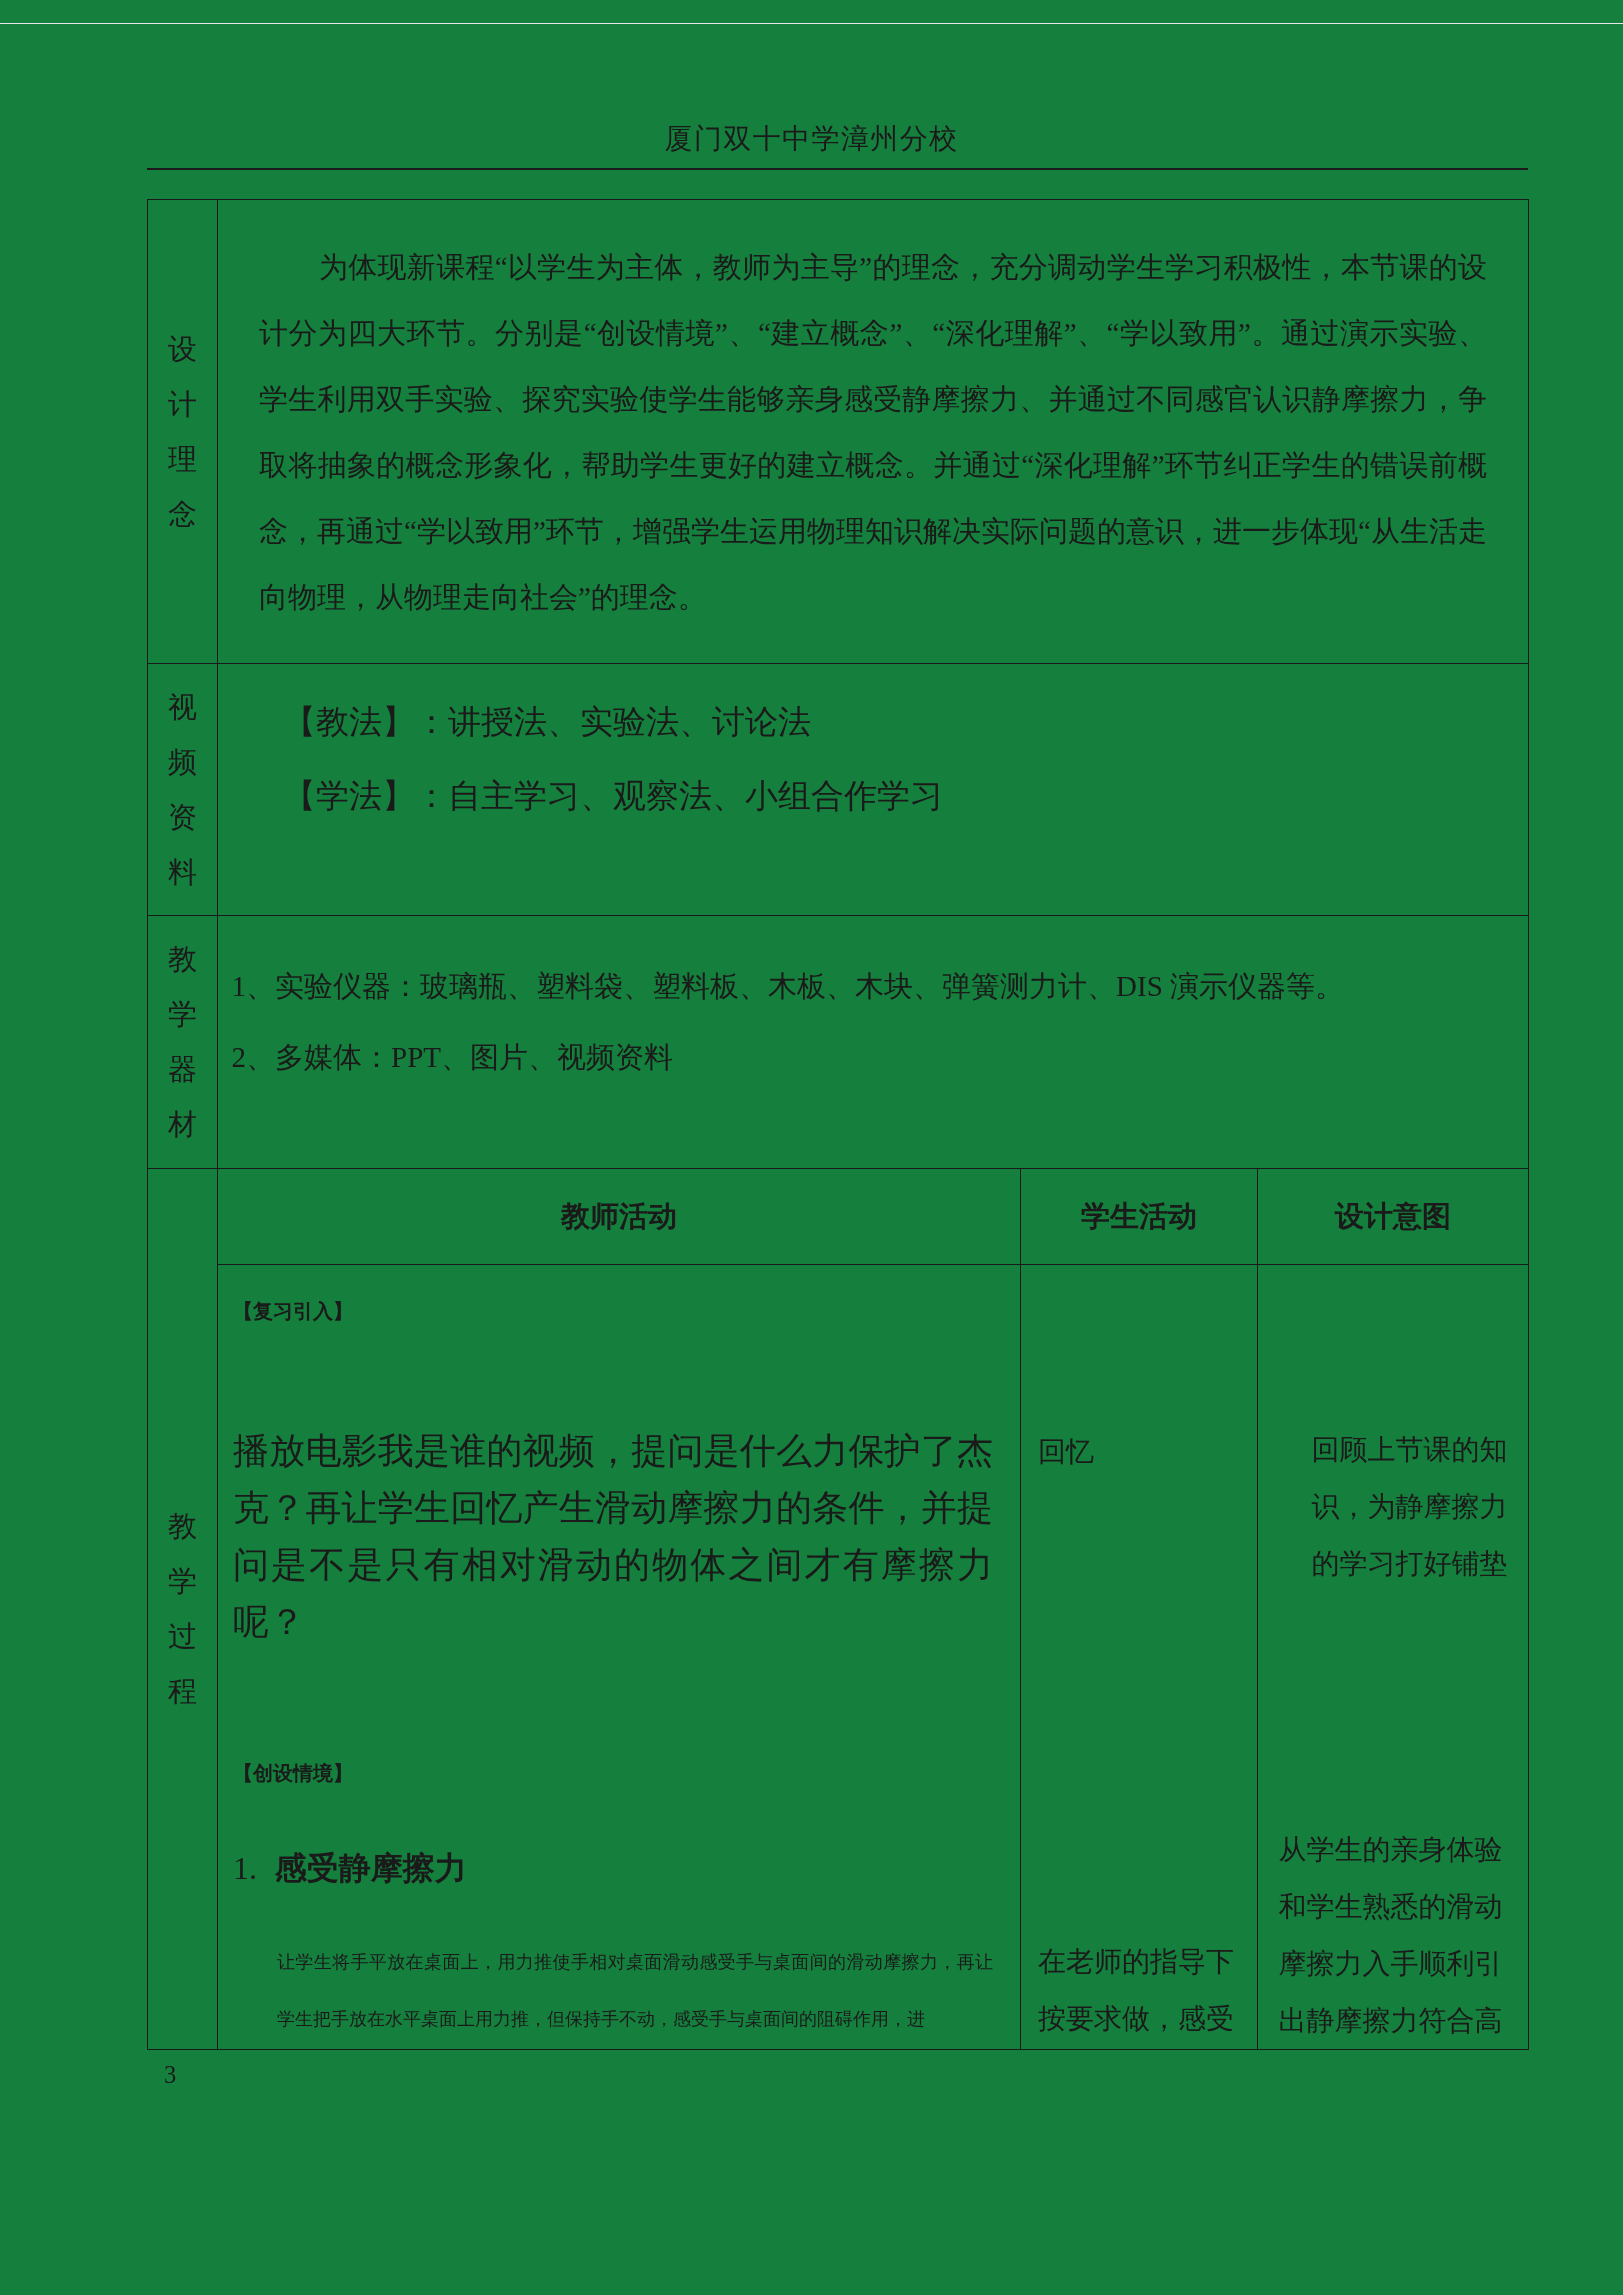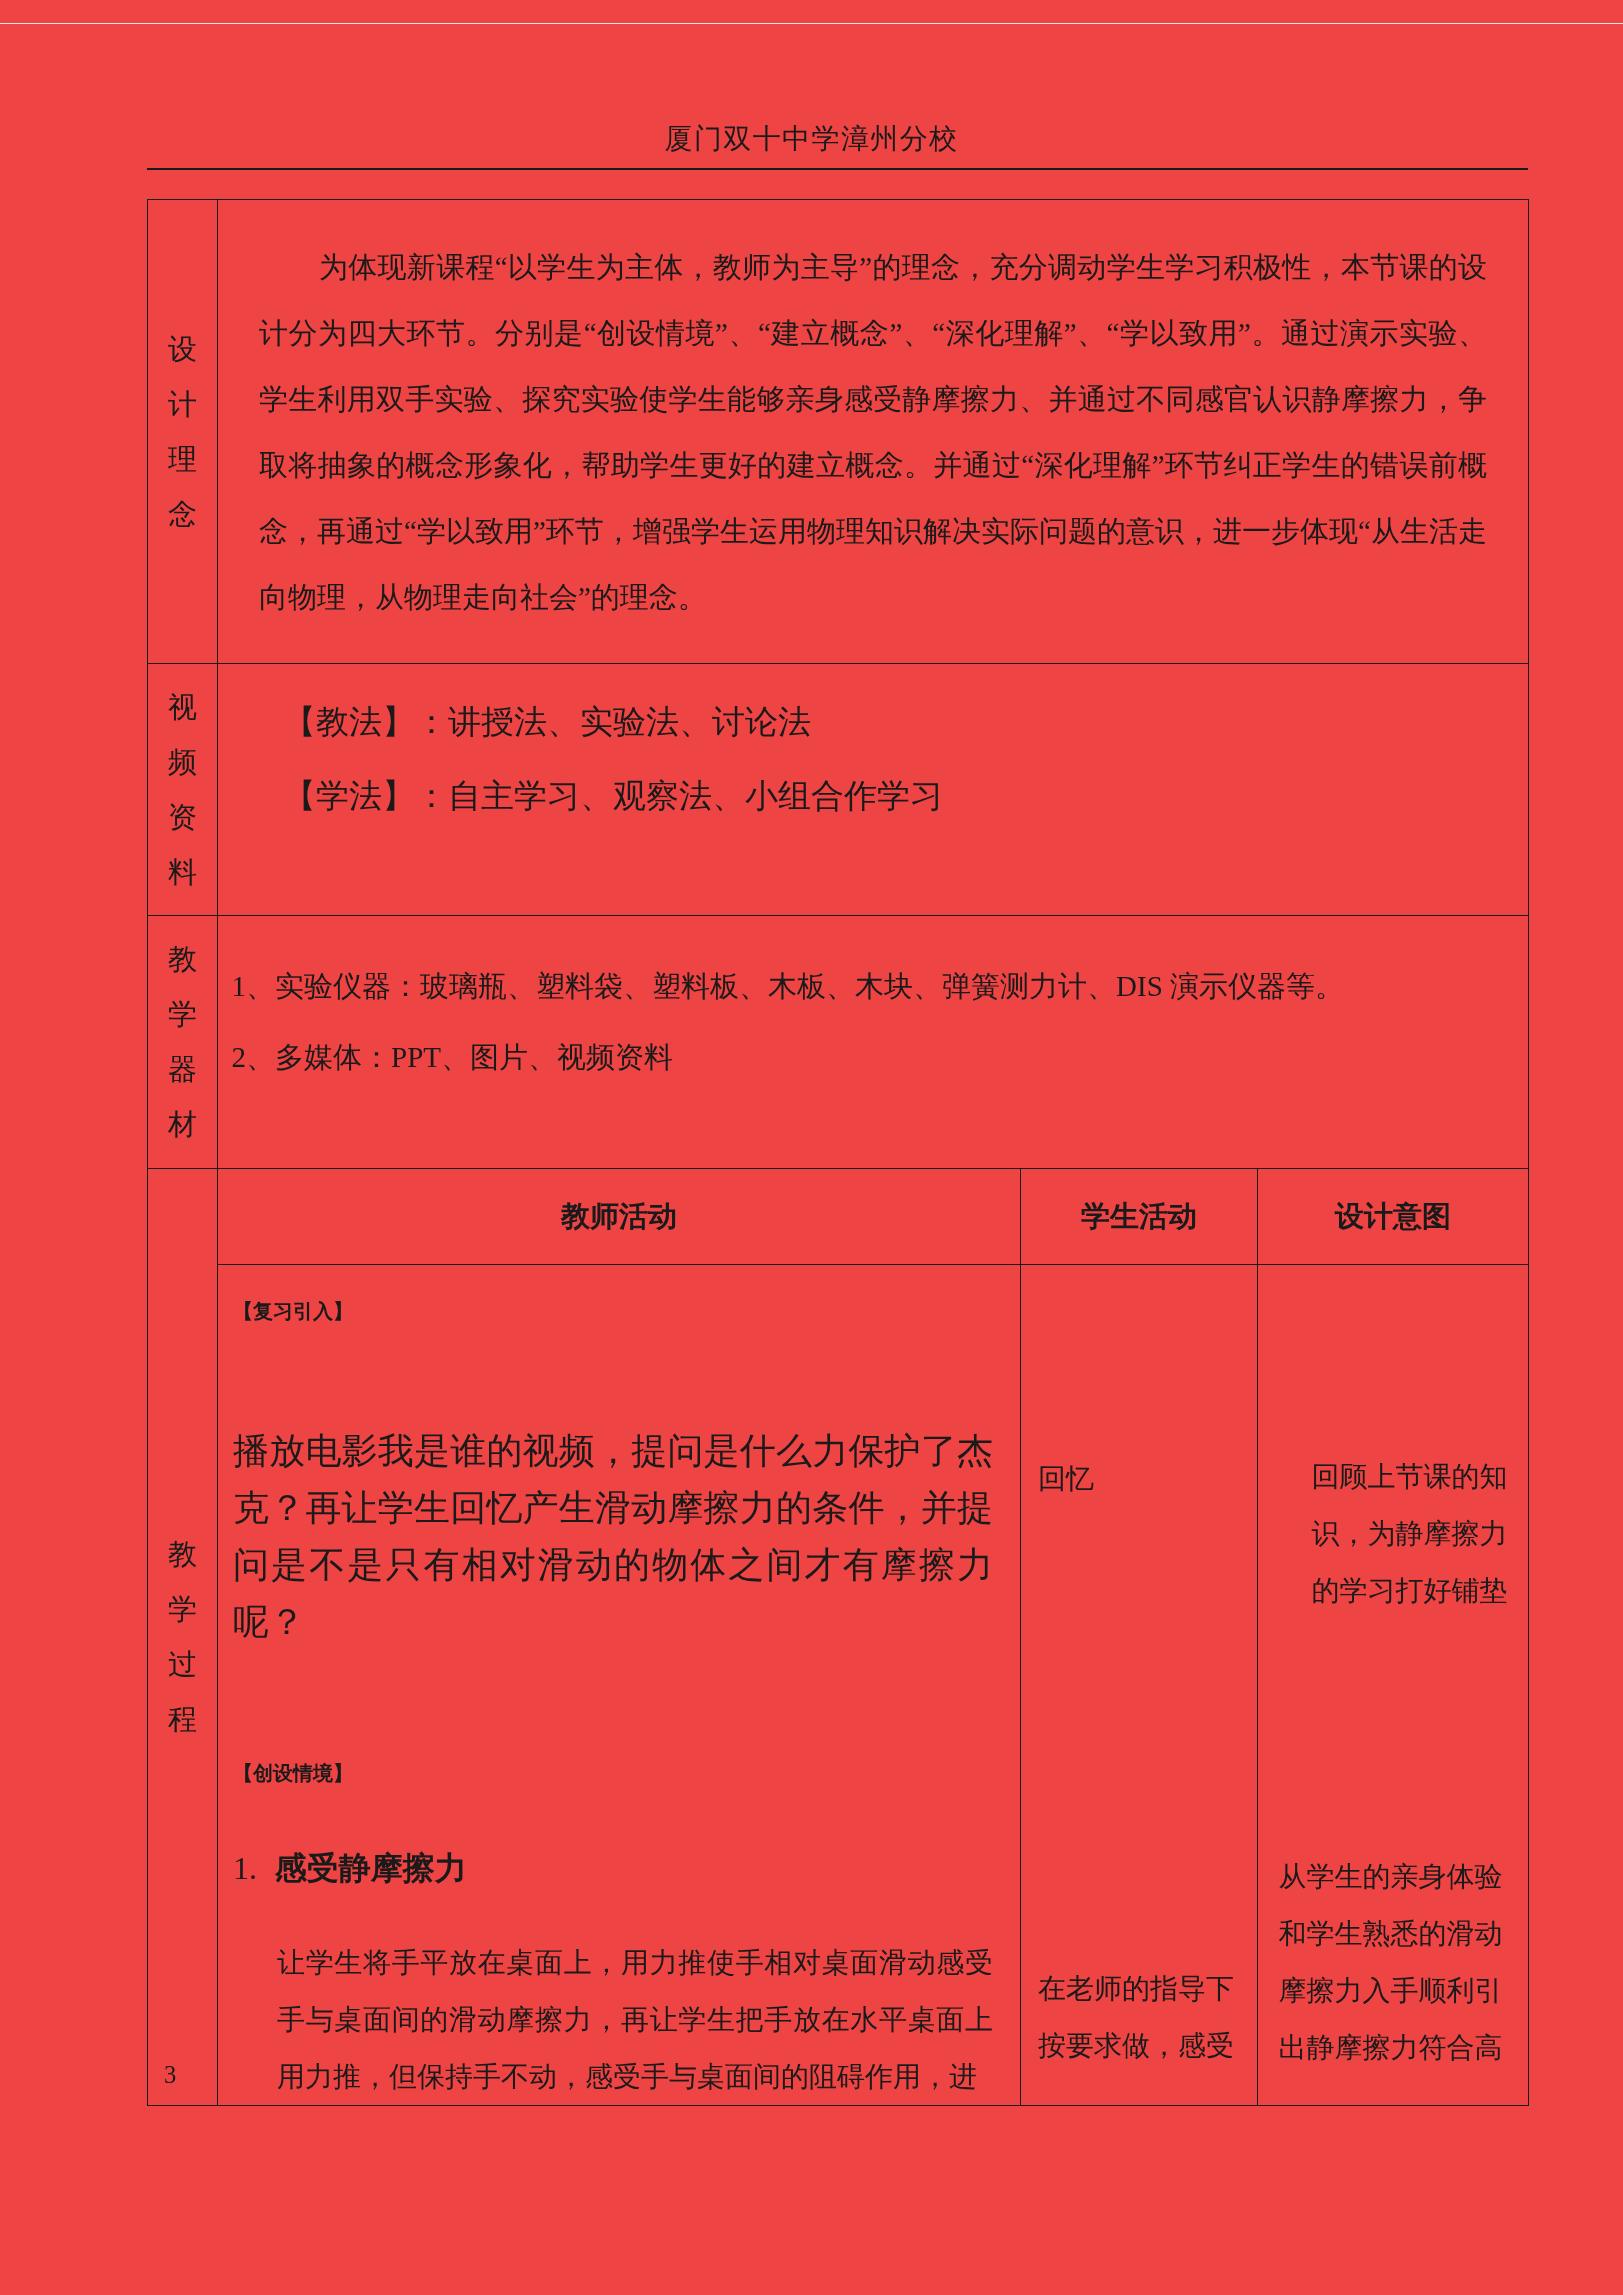--- a/index.html
+++ b/index.html
@@ -3,21 +3,21 @@
 <meta charset="utf-8">
 <style>
   * { margin: 0; padding: 0; box-sizing: border-box; }
   html, body {
     width: 1623px; height: 2295px;
     background: #ffffff;
     font-family: "Liberation Serif", "DejaVu Serif", serif;
     color: #1a1a1a;
     overflow: hidden;
   }
-  .page { position: relative; width: 1623px; height: 2295px; background: #ef4444; }
+  .page { position: relative; width: 1623px; height: 2295px; background: #15803d; }
 
   .top-edge-line {
     position: absolute; top: 23px; left: 0; width: 100%; height: 1.4px;
     background: #e6e6e6;
   }
 
   .doc-header {
     position: absolute; top: 120px; left: 0; width: 100%;
     text-align: center; font-size: 28px; line-height: 38px;
     letter-spacing: 1.4px;
@@ -64,21 +64,21 @@
   }
   .process-cell { height: 785px; vertical-align: top; overflow: hidden; }
 
   .teacher-cell { padding: 24.5px 27px 0 15px; }
   .section-title { font-size: 20px; font-weight: bold; line-height: 42px; }
   .t-para1 { margin-top: 91px; font-size: 36px; line-height: 57px; text-align: justify; }
   .st2 { margin-top: 101px; }
   .t-item { margin-top: 46px; font-size: 32px; line-height: 57px; }
   .t-item .num { font-weight: normal; margin-right: 17.7px; }
   .t-item .item-title { font-weight: bold; }
-  .t-para2 { margin-top: 37px; margin-left: 44px; font-size: 28px; line-height: 57px; text-align: justify; }
+  .t-para2 { margin-top: 37px; margin-left: 44px; font-size: 18px; line-height: 57px; text-align: justify; }
 
   .student-cell { padding: 0 17px; }
   .s-note1 { margin-top: 155px; font-size: 28px; line-height: 57px; }
   .s-note2 { margin-top: 453px; font-size: 28px; line-height: 57px; }
 
   .intent-cell { padding: 0 20.5px; }
   .i-note1 { margin-top: 155px; font-size: 28px; line-height: 57px; margin-left: 33px; }
   .i-note2 { margin-top: 229px; font-size: 28px; line-height: 57px; }
 
   .page-number {

